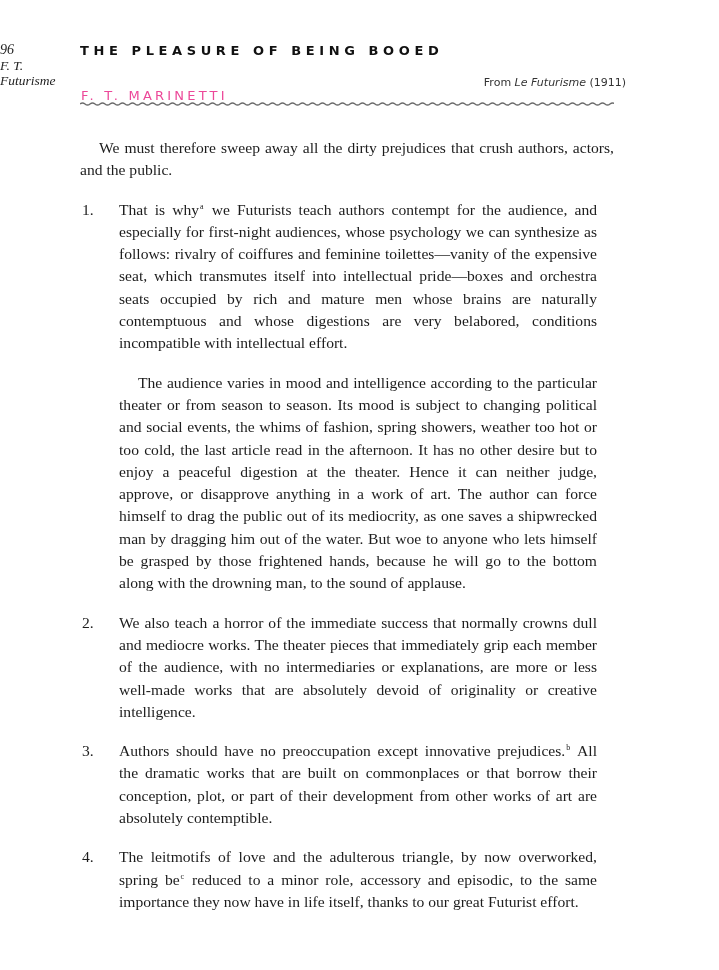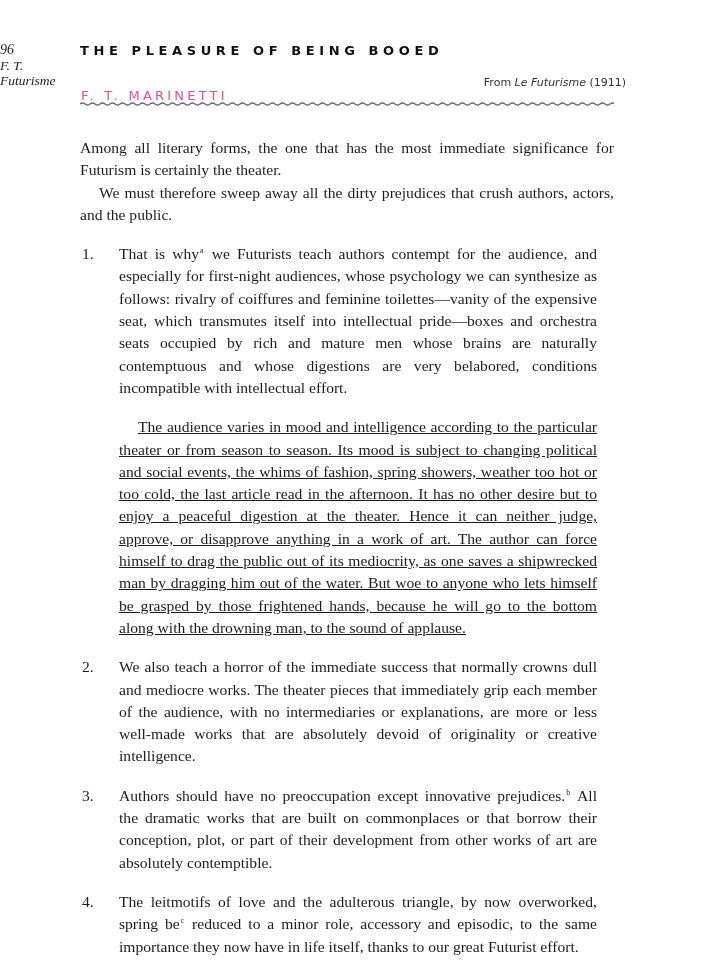--- a/index.html
+++ b/index.html
@@ -96,21 +96,21 @@
     }
     .list li .num {
       position: absolute;
       left: 2px;
       top: 0;
     }
     .list li p {
       margin: 17px;
       text-indent: 0;
     }
-    .list li p.cont { text-indent: 19px; text-decoration: underline; }
+    .list li p.cont { text-indent: 19px; }
     sup.note {
       font-size: 8px;
       vertical-align: 6px;
       line-height: 0;
       margin: 0 1px;
     }
   </style>
 </head>
 <body>
 
@@ -124,21 +124,20 @@
 <div class="author">F. T. MARINETTI</div>
 <div class="source">
   <span>From </span><span class="italic">Le Futurisme</span><span> (1911)</span>
 </div>
 
 <svg class="wavy" viewBox="0 0 534 8" preserveAspectRatio="none">
   <path id="wave-path" fill="none" stroke="#6e6e6e" stroke-width="1.4" d="M0 4 Q2.5 1.7999999999999998 5 4 Q7.5 6.2 10 4 Q12.5 1.7999999999999998 15 4 Q17.5 6.2 20 4 Q22.5 1.7999999999999998 25 4 Q27.5 6.2 30 4 Q32.5 1.7999999999999998 35 4 Q37.5 6.2 40 4 Q42.5 1.7999999999999998 45 4 Q47.5 6.2 50 4 Q52.5 1.7999999999999998 55 4 Q57.5 6.2 60 4 Q62.5 1.7999999999999998 65 4 Q67.5 6.2 70 4 Q72.5 1.7999999999999998 75 4 Q77.5 6.2 80 4 Q82.5 1.7999999999999998 85 4 Q87.5 6.2 90 4 Q92.5 1.7999999999999998 95 4 Q97.5 6.2 100 4 Q102.5 1.7999999999999998 105 4 Q107.5 6.2 110 4 Q112.5 1.7999999999999998 115 4 Q117.5 6.2 120 4 Q122.5 1.7999999999999998 125 4 Q127.5 6.2 130 4 Q132.5 1.7999999999999998 135 4 Q137.5 6.2 140 4 Q142.5 1.7999999999999998 145 4 Q147.5 6.2 150 4 Q152.5 1.7999999999999998 155 4 Q157.5 6.2 160 4 Q162.5 1.7999999999999998 165 4 Q167.5 6.2 170 4 Q172.5 1.7999999999999998 175 4 Q177.5 6.2 180 4 Q182.5 1.7999999999999998 185 4 Q187.5 6.2 190 4 Q192.5 1.7999999999999998 195 4 Q197.5 6.2 200 4 Q202.5 1.7999999999999998 205 4 Q207.5 6.2 210 4 Q212.5 1.7999999999999998 215 4 Q217.5 6.2 220 4 Q222.5 1.7999999999999998 225 4 Q227.5 6.2 230 4 Q232.5 1.7999999999999998 235 4 Q237.5 6.2 240 4 Q242.5 1.7999999999999998 245 4 Q247.5 6.2 250 4 Q252.5 1.7999999999999998 255 4 Q257.5 6.2 260 4 Q262.5 1.7999999999999998 265 4 Q267.5 6.2 270 4 Q272.5 1.7999999999999998 275 4 Q277.5 6.2 280 4 Q282.5 1.7999999999999998 285 4 Q287.5 6.2 290 4 Q292.5 1.7999999999999998 295 4 Q297.5 6.2 300 4 Q302.5 1.7999999999999998 305 4 Q307.5 6.2 310 4 Q312.5 1.7999999999999998 315 4 Q317.5 6.2 320 4 Q322.5 1.7999999999999998 325 4 Q327.5 6.2 330 4 Q332.5 1.7999999999999998 335 4 Q337.5 6.2 340 4 Q342.5 1.7999999999999998 345 4 Q347.5 6.2 350 4 Q352.5 1.7999999999999998 355 4 Q357.5 6.2 360 4 Q362.5 1.7999999999999998 365 4 Q367.5 6.2 370 4 Q372.5 1.7999999999999998 375 4 Q377.5 6.2 380 4 Q382.5 1.7999999999999998 385 4 Q387.5 6.2 390 4 Q392.5 1.7999999999999998 395 4 Q397.5 6.2 400 4 Q402.5 1.7999999999999998 405 4 Q407.5 6.2 410 4 Q412.5 1.7999999999999998 415 4 Q417.5 6.2 420 4 Q422.5 1.7999999999999998 425 4 Q427.5 6.2 430 4 Q432.5 1.7999999999999998 435 4 Q437.5 6.2 440 4 Q442.5 1.7999999999999998 445 4 Q447.5 6.2 450 4 Q452.5 1.7999999999999998 455 4 Q457.5 6.2 460 4 Q462.5 1.7999999999999998 465 4 Q467.5 6.2 470 4 Q472.5 1.7999999999999998 475 4 Q477.5 6.2 480 4 Q482.5 1.7999999999999998 485 4 Q487.5 6.2 490 4 Q492.5 1.7999999999999998 495 4 Q497.5 6.2 500 4 Q502.5 1.7999999999999998 505 4 Q507.5 6.2 510 4 Q512.5 1.7999999999999998 515 4 Q517.5 6.2 520 4 Q522.5 1.7999999999999998 525 4 Q527.5 6.2 530 4 Q532.5 1.7999999999999998 535 4 Q537.5 6.2 540 4"></path>
 </svg>
 
 <div class="body-text">
-  <p class="first">Among all literary forms, the one that has the most immediate significance for Futurism is certainly the theater.</p>
   <p>We must therefore sweep away all the dirty prejudices that crush authors, actors, and the public.</p>
 
   <ol class="list">
     <li>
       <span class="num">1.</span>
       <p><span>That is why</span><sup class="note">a</sup><span> we Futurists teach authors contempt for the audience, and especially for first-night audiences, whose psychology we can synthesize as follows: rivalry of coiffures and feminine toilettes—vanity of the expensive seat, which transmutes itself into intellectual pride—boxes and orchestra seats occupied by rich and mature men whose brains are naturally contemptuous and whose digestions are very belabored, conditions incompatible with intellectual effort.</span></p>
       <p class="cont">The audience varies in mood and intelligence according to the particular theater or from season to season. Its mood is subject to changing political and social events, the whims of fashion, spring showers, weather too hot or too cold, the last article read in the afternoon. It has no other desire but to enjoy a peaceful digestion at the theater. Hence it can neither judge, approve, or disapprove anything in a work of art. The author can force himself to drag the public out of its mediocrity, as one saves a shipwrecked man by dragging him out of the water. But woe to anyone who lets himself be grasped by those frightened hands, because he will go to the bottom along with the drowning man, to the sound of applause.</p>
     </li>
     <li>
       <span class="num">2.</span>

